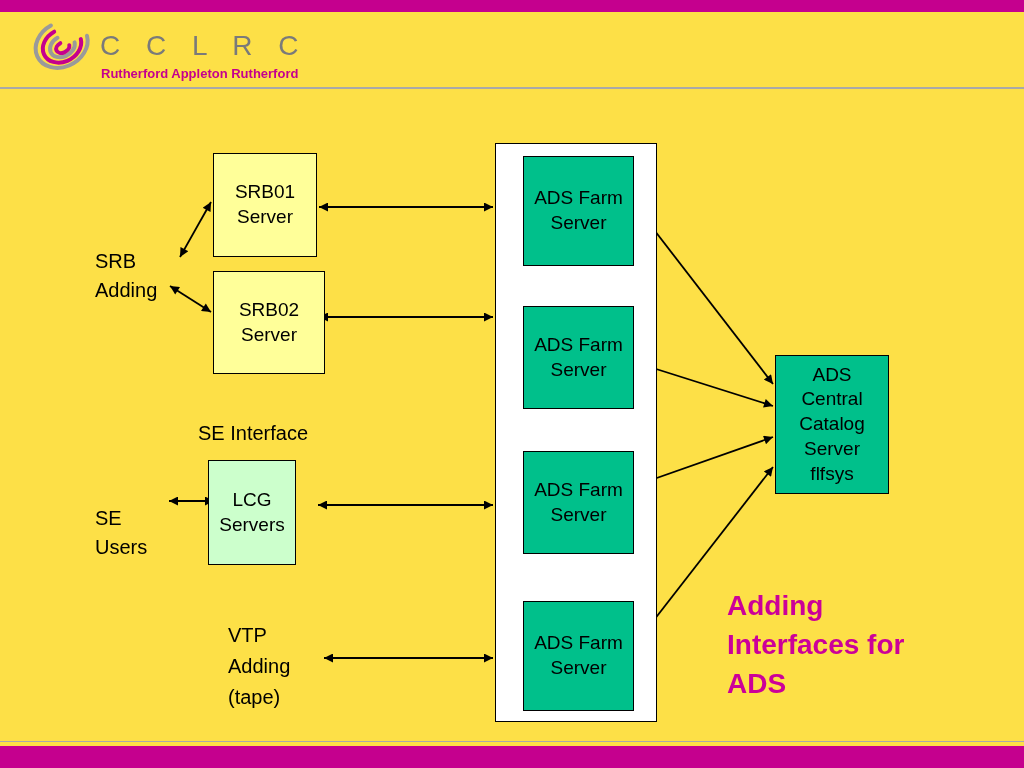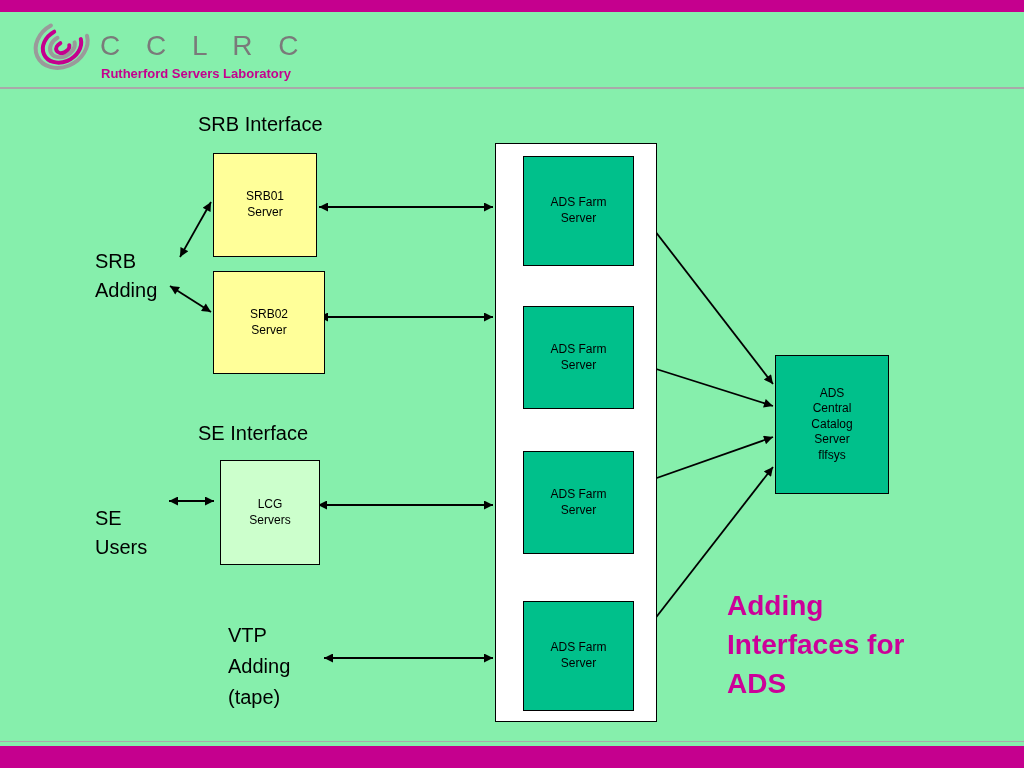--- a/index.html
+++ b/index.html
@@ -5,21 +5,21 @@
   * { margin: 0; padding: 0; box-sizing: border-box; }
   html, body { width: 1024px; height: 768px; }
   body {
     font-family: "Liberation Sans", sans-serif;
     background: #ffffff;
   }
   .slide {
     position: relative;
     width: 1024px;
     height: 768px;
-    background: #86efac;
+    background: #fde047;
     overflow: hidden;
   }
 
   
   .top-bar    { position: absolute; left: 0; top: 0;    width: 1024px; height: 12px; background: #C5008E; }
   .hdr-line   { position: absolute; left: 0; top: 87px; width: 1024px; height: 2px;  background: #A9A9A9; }
   .bot-line   { position: absolute; left: 0; top: 741px; width: 1024px; height: 1px; background: #A9A9A9; }
   .bottom-bar { position: absolute; left: 0; top: 746px; width: 1024px; height: 22px; background: #C5008E; }
 
   
@@ -46,36 +46,36 @@
     font-size: 28px; font-weight: bold; color: #CC0099;
     white-space: pre-line; line-height: 1.4;
   }
 
   
   .box {
     position: absolute;
     border: 1px solid #000;
     display: flex; align-items: center; justify-content: center;
     text-align: center;
-    font-size: 12px; line-height: 1.3;
+    font-size: 19px; line-height: 1.3;
     white-space: pre-line;
     color: #000;
   }
   .yellow     { background: #FFFF99; }
   .lightgreen { background: #CCFFCC; }
   .teal       { background: #00C08B; }
   .vtp-container {
     position: absolute;
     left: 495px; top: 143px; width: 162px; height: 579px;
     border: 1px solid #000; background: #ffffff;
   }
 
   .srb01   { left: 213px; top: 153px; width: 104px; height: 104px; }
   .srb02   { left: 213px; top: 271px; width: 112px; height: 103px; }
-  .lcg     { left: 220px; top: 460px; width: 100px; height: 105px; }
+  .lcg     { left: 208px; top: 460px; width: 88px; height: 105px; }
   .farm1   { left: 523px; top: 156px; width: 111px; height: 110px; }
   .farm2   { left: 523px; top: 306px; width: 111px; height: 103px; }
   .farm3   { left: 523px; top: 451px; width: 111px; height: 103px; }
   .farm4   { left: 523px; top: 601px; width: 111px; height: 110px; }
   .catalog { left: 775px; top: 355px; width: 114px; height: 139px; }
 
   .arrows {
     position: absolute; left: 0; top: 0; width: 1024px; height: 768px;
     pointer-events: none;
   }
@@ -90,21 +90,21 @@
 
   <svg class="logo-swirl" width="70" height="70" viewBox="0 0 70 70">
     <g transform="rotate(-28 35 38)" fill="none" stroke-linecap="round">
       <path d="M 35 8  A 27 22 0 1 0 62 34" stroke="#9A9A9A" stroke-width="4"></path>
       <path d="M 35 15 A 20 16 0 1 0 55 34" stroke="#C5008E" stroke-width="4"></path>
       <path d="M 35 22 A 13 10 0 1 0 48 34" stroke="#9A9A9A" stroke-width="4"></path>
       <path d="M 35 28 A 7 5 0 1 0 42 34" stroke="#C5008E" stroke-width="4"></path>
     </g>
   </svg>
   <div class="logo-cclrc">C C L R C</div>
-  <div class="logo-sub">Rutherford Servers Laboratory</div>
+  <div class="logo-sub">Rutherford Appleton Rutherford</div>
   <div class="hdr-line"></div>
 
   <svg class="arrows">
     <defs>
       <marker id="ah" viewBox="0 0 10 10" refX="10" refY="5" markerWidth="11" markerHeight="9" orient="auto-start-reverse" markerUnits="userSpaceOnUse">
         <path d="M0,0 L10,5 L0,10 z" fill="#000"></path>
       </marker>
     </defs>
     <line x1="180" y1="257" x2="211" y2="202" marker-start="url(#ah)" marker-end="url(#ah)"></line>
     <line x1="170" y1="286" x2="211" y2="312" marker-start="url(#ah)" marker-end="url(#ah)"></line>
@@ -112,21 +112,20 @@
     <line x1="319" y1="317" x2="493" y2="317" marker-start="url(#ah)" marker-end="url(#ah)"></line>
     <line x1="169" y1="501" x2="214" y2="501" marker-start="url(#ah)" marker-end="url(#ah)"></line>
     <line x1="318" y1="505" x2="493" y2="505" marker-start="url(#ah)" marker-end="url(#ah)"></line>
     <line x1="324" y1="658" x2="493" y2="658" marker-start="url(#ah)" marker-end="url(#ah)"></line>
     <line x1="638" y1="209" x2="773" y2="384" marker-start="url(#ah)" marker-end="url(#ah)"></line>
     <line x1="634" y1="362" x2="773" y2="406" marker-start="url(#ah)" marker-end="url(#ah)"></line>
     <line x1="634" y1="486" x2="773" y2="437" marker-start="url(#ah)" marker-end="url(#ah)"></line>
     <line x1="640" y1="638" x2="773" y2="467" marker-start="url(#ah)" marker-end="url(#ah)"></line>
   </svg>
 
-  <div class="label" style="left:198px; top:110px;">SRB Interface</div>
   <div class="label" style="left:198px; top:419px;">SE Interface</div>
 
   <div class="label" style="left:95px; top:247px;">SRB
 Adding</div>
   <div class="label" style="left:95px; top:504px;">SE
 Users</div>
   <div class="label" style="left:228px; top:620px; line-height:1.55;">VTP
 Adding
 (tape)</div>
 

